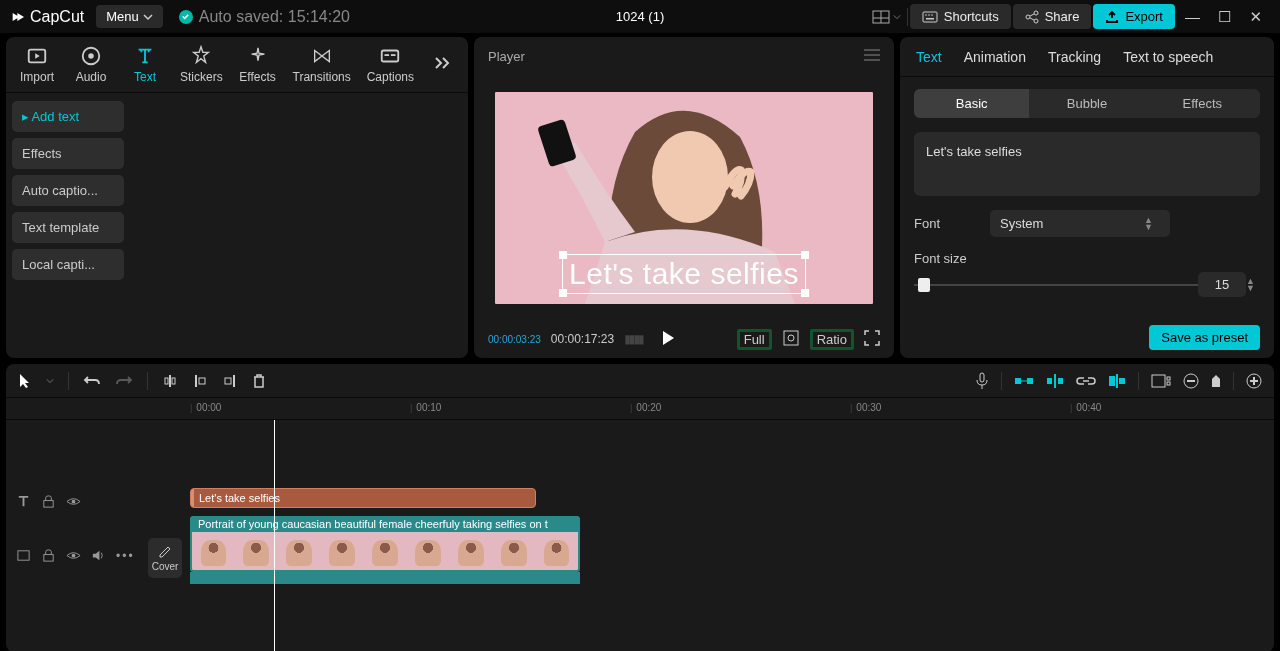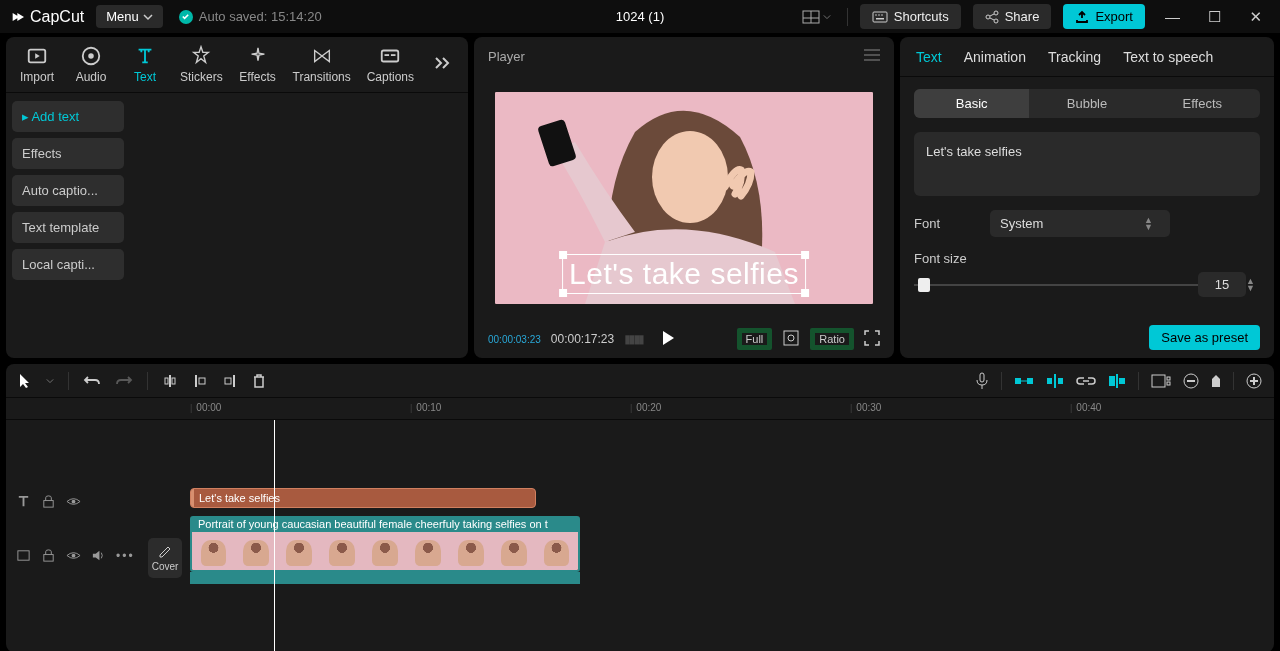--- a/index.html
+++ b/index.html
@@ -4,24 +4,24 @@
   <style>
     * { margin: 0; padding: 0; box-sizing: border-box; font-family: -apple-system, BlinkMacSystemFont, "Segoe UI", Arial, sans-serif; }
     body { background: #000; color: #d0d0d0; width: 1280px; height: 651px; overflow: hidden; font-size: 13px; }
     
     
     .titlebar { height: 33px; background: #0e0e0e; display: flex; align-items: center; padding: 0 10px; position: relative; }
     .logo { display: flex; align-items: center; gap: 4px; margin-right: 12px; }
     .logo svg { width: 16px; height: 16px; }
     .logo-text { font-size: 16px; color: #fff; font-weight: 500; }
     .menu-btn { background: #2a2a2a; color: #fff; padding: 4px 10px; border-radius: 4px; display: flex; align-items: center; gap: 4px; font-size: 13px; cursor: pointer; }
-    .autosave { display: flex; align-items: center; gap: 6px; margin-left: 16px; color: #888; font-size: 13px; }
+    .autosave { display: flex; align-items: center; gap: 6px; margin-left: 16px; color: #888; font-size: 16px; }
     .autosave-dot { width: 14px; height: 14px; border-radius: 50%; background: #00b8a9; display:flex; align-items:center; justify-content:center; }
     .title-center { position: absolute; left: 50%; transform: translateX(-50%); color: #fff; font-size: 13px; }
-    .titlebar-right { margin-left: auto; display: flex; align-items: center; gap: 12px; }
+    .titlebar-right { margin-left: auto; display: flex; align-items: center; gap: 2px; }
     .tb-icon { color: #aaa; cursor: pointer; display:flex; align-items:center; padding: 0 4px; }
     .tb-sep { width: 1px; height: 18px; background: #333; }
     .tb-btn { background: #2a2a2a; color: #eee; padding: 5px 12px; border-radius: 4px; display: flex; align-items: center; gap: 6px; font-size: 13px; cursor: pointer; border: none; }
     .tb-share { background: #2a2a2a; }
     .tb-export { background: #00c8d6; color: #000; font-weight: 500; }
     .win-ctrl { color: #ccc; padding: 0 8px; cursor: pointer; font-size: 15px; }
     
     
     .main-row { display: flex; height: 325px; gap: 6px; padding: 4px 6px 0 6px; }
     .panel { background: #1a1a1a; border-radius: 8px; }
@@ -51,21 +51,21 @@
     .text-select { position: absolute; bottom: 10px; left: 50%; transform: translateX(-50%); border: 1px solid #fff; padding: 2px 6px; }
     .text-select-label { color: #fff; font-size: 30px; font-weight: 400; letter-spacing: 0.5px; white-space: nowrap; }
     .handle { width: 8px; height: 8px; background: #fff; position: absolute; }
     .h-tl{top:-4px;left:-4px;} .h-tr{top:-4px;right:-4px;} .h-bl{bottom:-4px;left:-4px;} .h-br{bottom:-4px;right:-4px;}
     .player-ctrl { height: 38px; display: flex; align-items: center; padding: 0 14px; gap: 10px; }
     .time-cur { color: #29a8d8; font-size: 10px; }
     .time-total { color: #ccc; font-size: 12px; }
     .bars { color: #444; font-size: 12px; letter-spacing: -2px;}
     .play-btn { margin-left: 8px; cursor: pointer; }
     .pc-right { margin-left: auto; display: flex; align-items: center; gap: 10px; }
-    .badge { border: 5px solid #14532d; color: #ccc; font-size: 11px; padding: 0 4px; border-radius: 2px; cursor: pointer;}
+    .badge { border: 3px solid #14532d; color: #ccc; font-size: 13px; padding: 0 4px; border-radius: 2px; cursor: pointer;}
     
     
     .right-panel { flex: 1; display: flex; flex-direction: column; }
     .insp-tabs { display: flex; height: 40px; align-items: center; gap: 22px; padding: 0 16px; border-bottom: 1px solid #0a0a0a; }
     .insp-tab { color: #ddd; font-size: 14px; cursor: pointer; }
     .insp-tab.active { color: #00c8d6; }
     .insp-body { padding: 12px 14px; display: flex; flex-direction: column; gap: 14px; position: relative; flex: 1; }
     .sub-tabs { display: flex; background: #2a2a2a; border-radius: 6px; overflow: hidden; }
     .sub-tab { flex: 1; text-align: center; padding: 7px 0; color: #bbb; font-size: 13px; cursor: pointer; }
     .sub-tab.active { background: #3e3e3e; color: #fff; }

